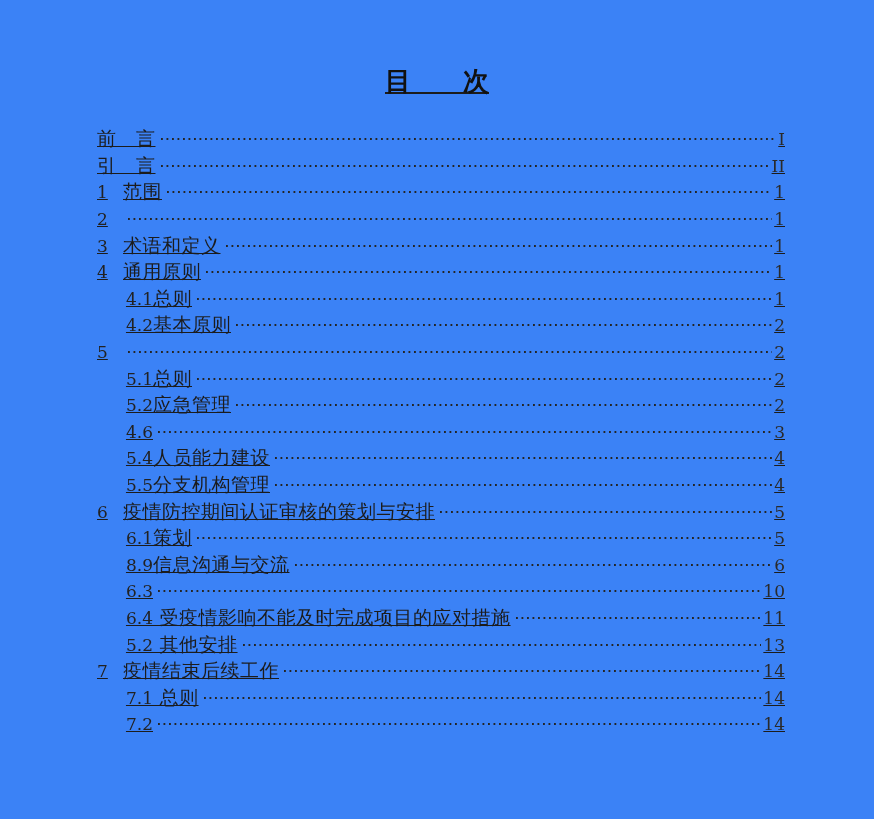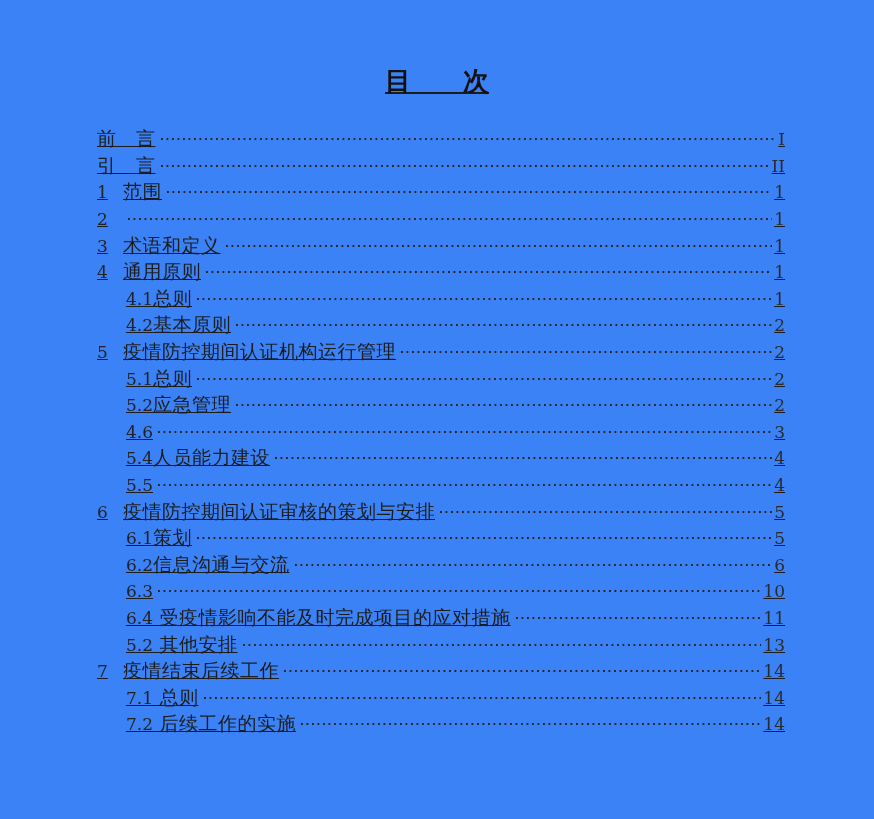--- a/index.html
+++ b/index.html
@@ -116,21 +116,20 @@
     <span class="pageno">1</span>
   </div>
       <div class="toc-row lvl1">
     <span class="num">4.2</span>
     <span class="entry-title">基本原则</span>
     <span class="leader"></span>
     <span class="pageno">2</span>
   </div>
       <div class="toc-row">
     <span class="num">5</span>
-    <span class="entry-title">疫情防控期间认证机构运行管理</span>
     <span class="leader"></span>
     <span class="pageno">2</span>
   </div>
       <div class="toc-row lvl1">
     <span class="num">5.1</span>
     <span class="entry-title">总则</span>
     <span class="leader"></span>
     <span class="pageno">2</span>
   </div>
       <div class="toc-row lvl1">
@@ -145,37 +144,38 @@
     <span class="pageno">3</span>
   </div>
       <div class="toc-row lvl1">
     <span class="num">5.4</span>
     <span class="entry-title">人员能力建设</span>
     <span class="leader"></span>
     <span class="pageno">4</span>
   </div>
       <div class="toc-row lvl1">
     <span class="num">5.5</span>
+    <span class="entry-title">分支机构管理</span>
     <span class="leader"></span>
     <span class="pageno">4</span>
   </div>
       <div class="toc-row">
     <span class="num">6</span>
     <span class="entry-title">疫情防控期间认证审核的策划与安排</span>
     <span class="leader"></span>
     <span class="pageno">5</span>
   </div>
       <div class="toc-row lvl1">
     <span class="num">6.1</span>
     <span class="entry-title">策划</span>
     <span class="leader"></span>
     <span class="pageno">5</span>
   </div>
       <div class="toc-row lvl1">
-    <span class="num">6.2</span>
+    <span class="num">8.9</span>
     <span class="entry-title">信息沟通与交流</span>
     <span class="leader"></span>
     <span class="pageno">6</span>
   </div>
       <div class="toc-row lvl1">
     <span class="num">6.3</span>
     <span class="leader"></span>
     <span class="pageno">10</span>
   </div>
       <div class="toc-row lvl1">
@@ -197,18 +197,17 @@
     <span class="pageno">14</span>
   </div>
       <div class="toc-row lvl1">
     <span class="num">7.1</span>
     <span class="entry-title"> 总则</span>
     <span class="leader"></span>
     <span class="pageno">14</span>
   </div>
       <div class="toc-row lvl1">
     <span class="num">7.2</span>
-    <span class="entry-title"> 后续工作的实施</span>
     <span class="leader"></span>
     <span class="pageno">14</span>
   </div>
     </div>
 </div>
 
 </body></html>

